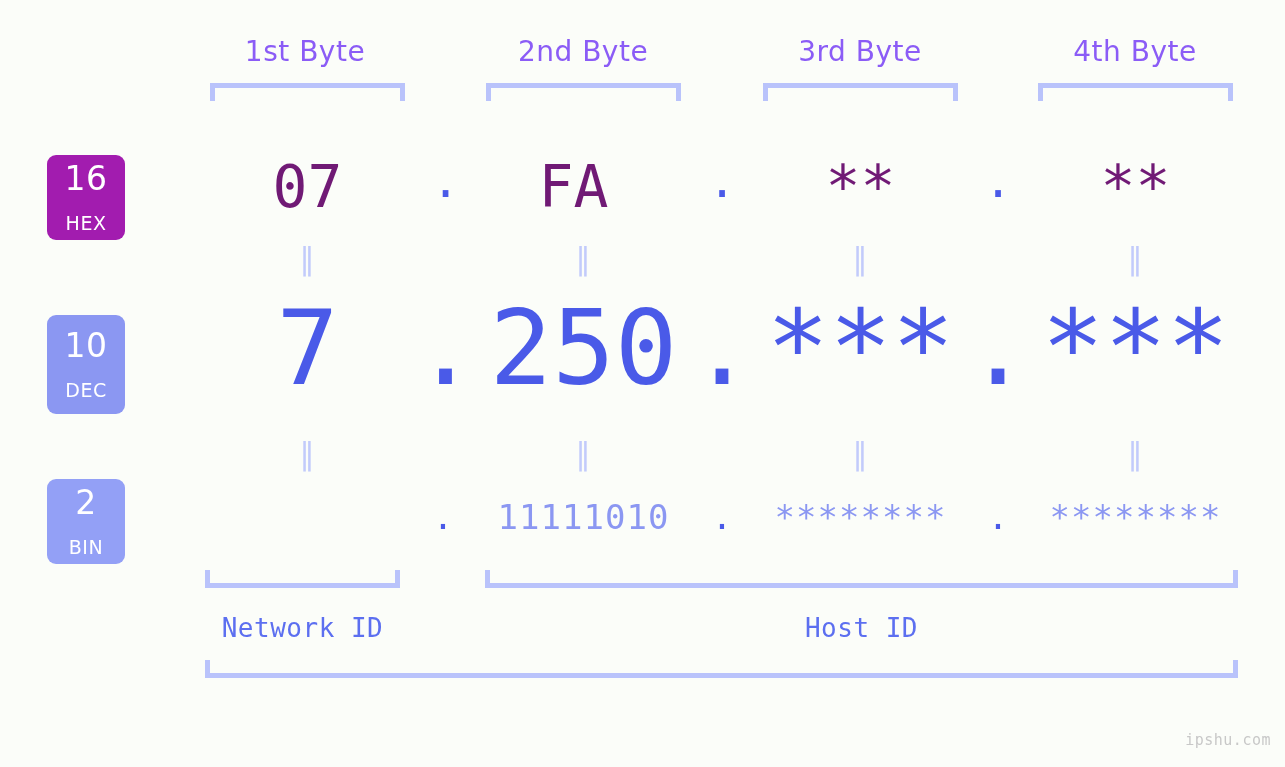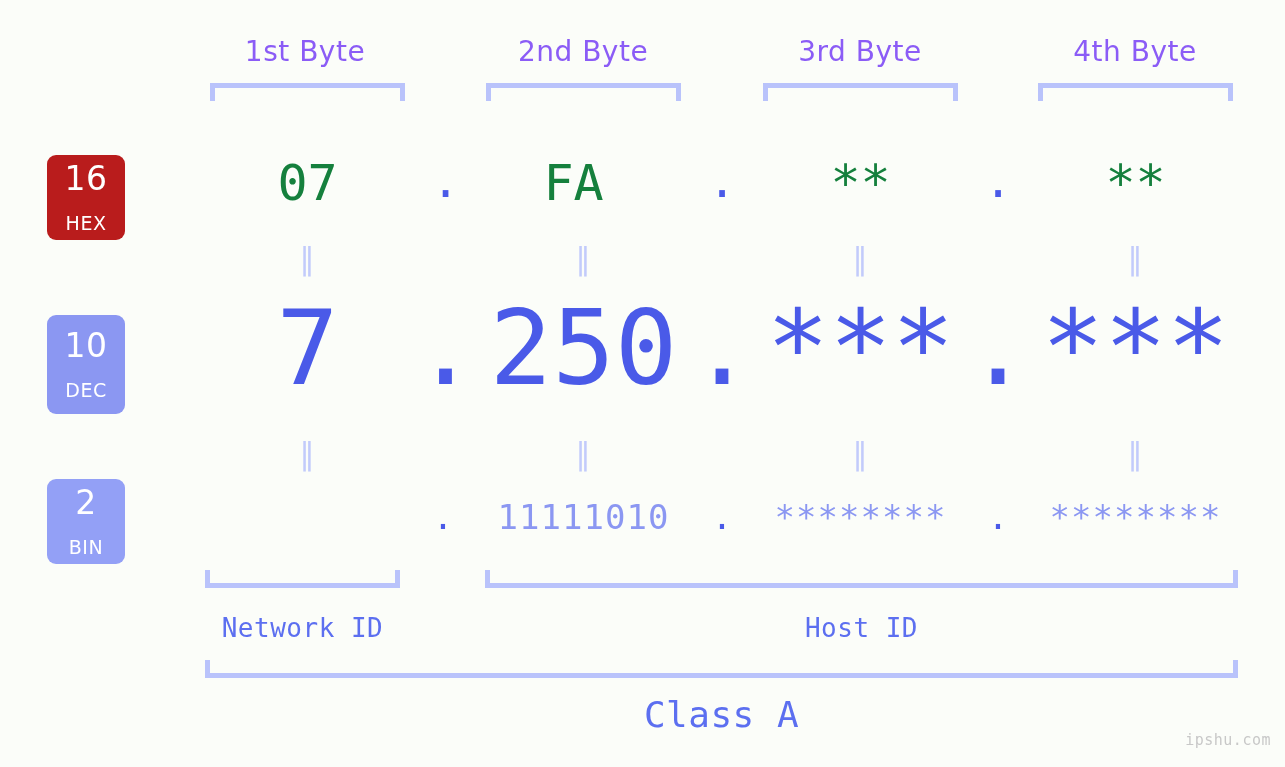--- a/index.html
+++ b/index.html
@@ -68,36 +68,36 @@
     font-size: 33px;
     font-weight: 400;
     letter-spacing: 0.5px;
   }
   .badge .tag {
     font-size: 19px;
     font-weight: 400;
     margin-top: 19px;
     letter-spacing: 0.5px;
   }
-  #badge-hex { top: 155px; height: 85px; background: #b91c1c; }
+  #badge-hex { top: 155px; height: 85px; background: #a21caf; }
   #badge-dec { top: 315px; height: 99px; background: #8b97f2; }
   #badge-bin { top: 479px; height: 85px; background: #93a0f6; }
 
   
   .val {
     position: absolute;
     font-family: "DejaVu Sans Mono", monospace;
     text-align: center;
     white-space: nowrap;
     line-height: 1;
   }
 
   .hex-val {
-    color: #15803d;
-    font-size: 50px;
+    color: #701a75;
+    font-size: 58px;
     top: 158px;
   }
   .hex-dot {
     color: #4a5ae8;
     font-size: 46px;
     top: 158px;
   }
 
   .dec-val {
     color: #4a5ae8;
@@ -220,17 +220,16 @@
   <div class="val bin-dot" style="left:958px; top:500px; width:80px;">.</div>
   <div class="val bin-val" style="left:1038px; top:500px; width:195px;">********</div>
 
   <div class="bracket bracket-up" style="left:205px; top:570px; width:195px;"></div>
   <div class="bracket bracket-up" style="left:485px; top:570px; width:753px;"></div>
 
   <div class="region-label" style="left:485px; top:613px; width:753px;">Host ID</div>
   <div class="region-label" style="left:205px; top:613px; width:195px;">Network ID</div>
 
   <div class="bracket bracket-up" style="left:205px; top:660px; width:1033px;"></div>
-  <div class="region-label" id="class-label" style="left:205px; top:694px; width:1033px;">Class A</div>
 
   <div id="watermark">ipshu.com</div>
 
 </div>
 
 </body></html>

